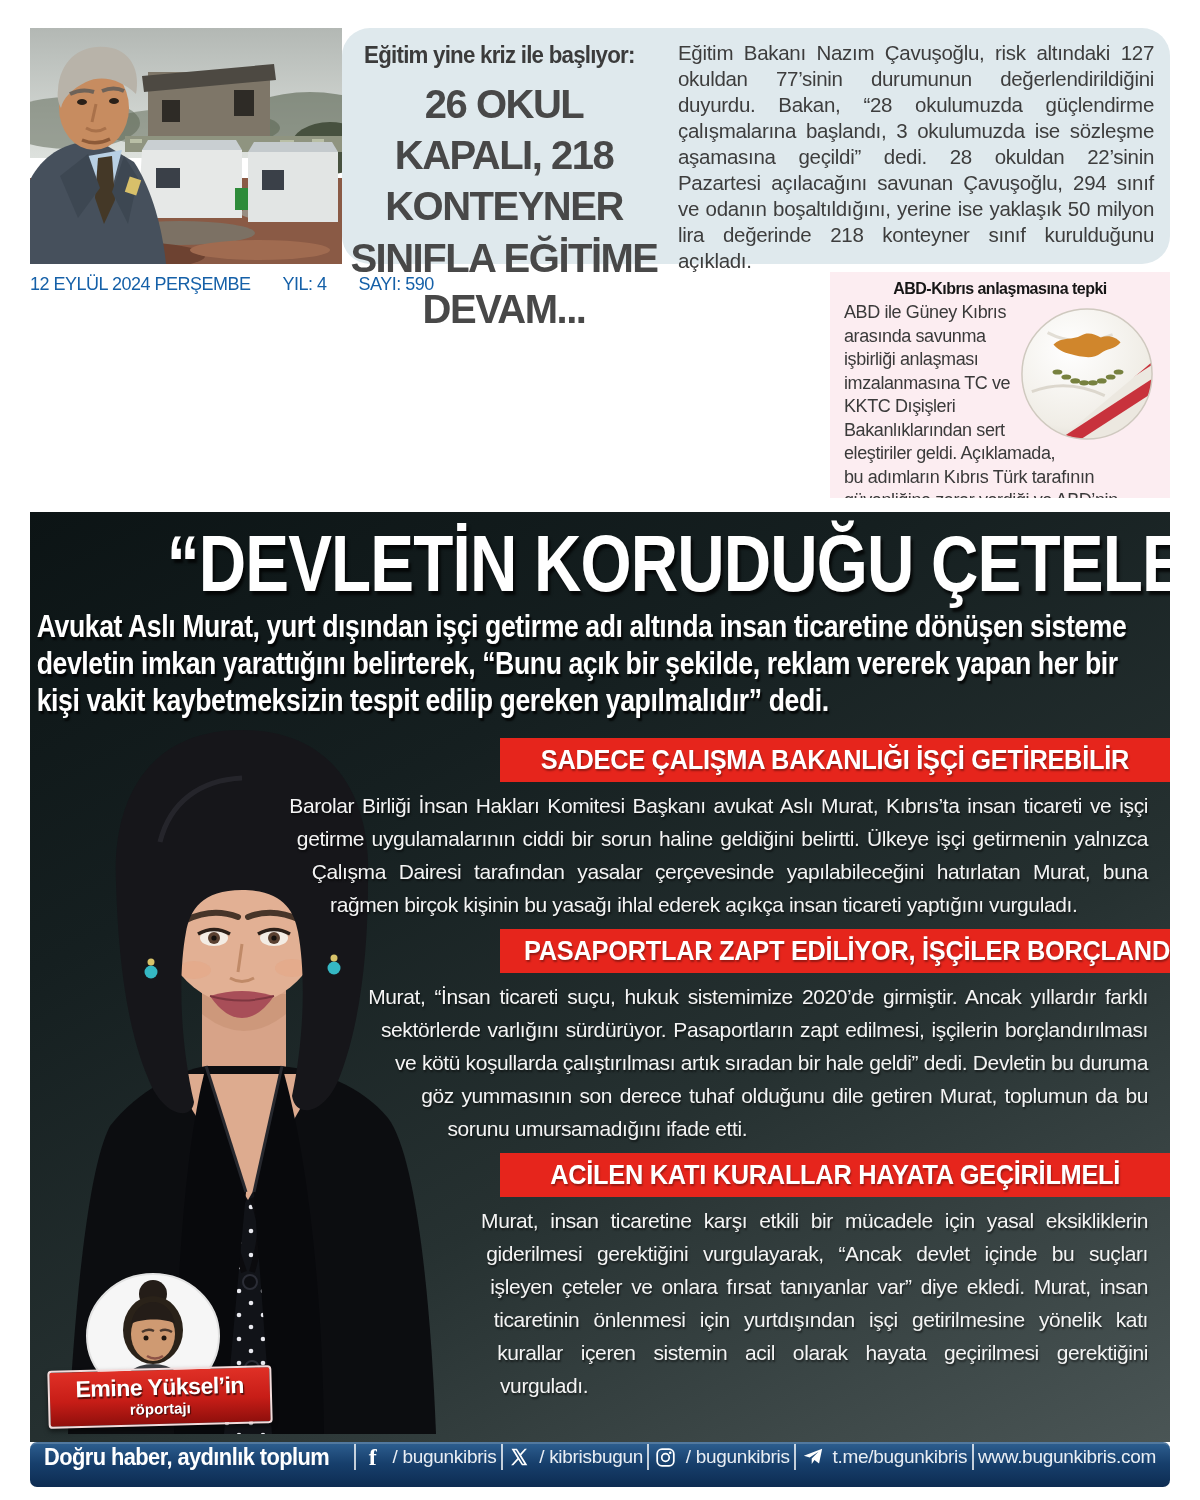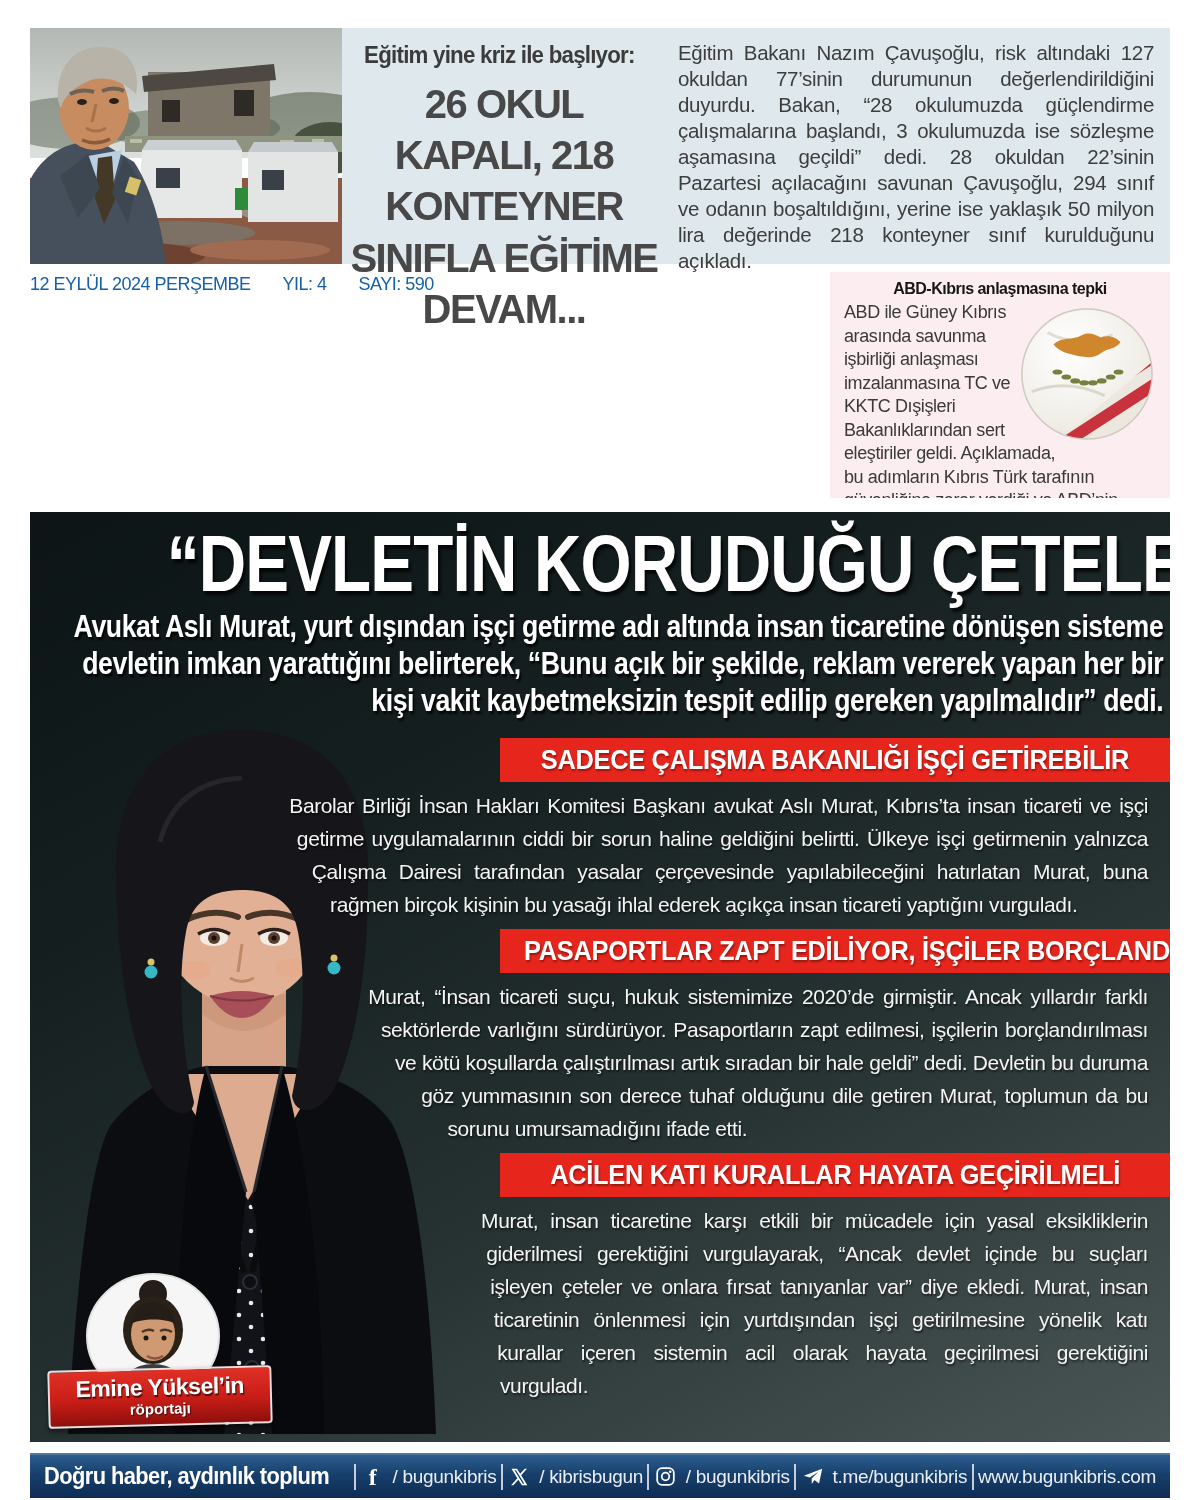--- a/index.html
+++ b/index.html
@@ -6,21 +6,21 @@
   html,body { background:#e8e8e8; }
   body { font-family:"Liberation Sans", sans-serif; }
   .page {
     width:1200px; height:1500px; background:#ffffff; margin:0 auto;
     padding:28px 30px 8px 30px; overflow:hidden; position:relative;
   }
 
   
   .top-row { display:flex; height:236px; }
   .minister-photo { width:312px; height:236px; flex:0 0 312px; overflow:hidden; }
-  .top-panel { flex:1; background:#dfe9ed; display:flex; }
+  .top-panel { flex:1; background:#dfe9ed; display:flex;border-radius:28px; }
   .top-left-col { width:322px; flex:0 0 322px; padding:14px 6px 0 8px; text-align:center; }
   .kicker { font-size:23px; font-weight:bold; color:#3b3b3b; letter-spacing:-0.8px; white-space:nowrap; transform:scaleX(.97); transform-origin:left; }
   .top-headline { margin-top:10px; font-size:40px; font-weight:bold; color:#484848; line-height:1.28; letter-spacing:-1.5px; }
   .top-para { flex:1; padding:12px 16px 0 14px; font-size:20.5px; line-height:26px; color:#3d3d3d; text-align:justify; letter-spacing:-0.3px; }
 
   
   .mid-row { display:flex; margin-top:8px; height:226px; }
   .logo-col { width:780px; flex:0 0 780px; }
   .date-row { display:flex; gap:32px; font-size:18px; color:#1560a8; letter-spacing:-0.5px; font-weight:500; height:24px; align-items:center; }
   .logo-box { position:relative; height:198px; margin-top:2px; }
@@ -44,21 +44,21 @@
 
   
   .dark-block {
     margin-top:14px; height:930px; position:relative; overflow:hidden;
     background:linear-gradient(152deg, #0c1415 0%, #151f20 30%, #263131 62%, #3c4747 85%, #4a5555 100%);
   }
   .main-headline { text-align:center; height:96px; padding-top:8px; }
   .main-headline span { display:inline-block; white-space:nowrap; font-size:80px; font-weight:bold; color:#ffffff;
     letter-spacing:-1px; transform:scaleX(.82); transform-origin:center; line-height:88px;
     text-shadow:3px 4px 3px rgba(0,0,0,.75); }
-  .sub-headline { height:114px; text-align:right; }
+  .sub-headline { height:114px; text-align:left; }
   .sub-headline span { display:block; width:1310px; margin:0 auto 0 -85px; font-size:31px; line-height:37px; font-weight:bold;
     color:#ffffff; letter-spacing:-0.5px; transform:scaleX(.86); transform-origin:center;
     text-shadow:2px 3px 2px rgba(0,0,0,.8); }
   .story-wrap { height:712px; overflow:hidden; position:relative; }
   .photo-float { float:left; width:470px; height:712px;
     shape-outside:polygon(0 0, 224px 0, 258px 148px, 298px 220px, 352px 360px, 430px 458px, 446px 560px, 462px 712px, 0 712px);
     shape-margin:12px; }
   .red-bar { background:#e6251c; height:44px; text-align:center; overflow:hidden; }
   .red-bar span { display:inline-block; font-size:27px; font-weight:bold; color:#ffffff; line-height:44px;
     letter-spacing:-0.3px; transform:scaleX(.94); white-space:nowrap; text-shadow:1px 2px 2px rgba(0,0,0,.35); }
@@ -73,23 +73,23 @@
   .reporter-oval { position:absolute; left:36px; top:0; width:138px; height:128px; }
   .ribbon { position:absolute; left:0; bottom:4px; width:224px; height:58px;
     background:linear-gradient(180deg,#e03026 0%, #c71d17 55%, #8f0f0c 100%);
     border:2px solid #f2dcdc; border-radius:4px; transform:rotate(-1.5deg);
     box-shadow:0 3px 5px rgba(0,0,0,.5); text-align:center; padding-top:4px; }
   .ribbon .name { font-size:23px; font-weight:bold; color:#ffffff; letter-spacing:-0.5px; line-height:26px;
     text-shadow:1px 2px 1px rgba(0,0,0,.6); }
   .ribbon .role { font-size:15px; font-weight:bold; color:#ffffff; line-height:17px; text-shadow:1px 1px 1px rgba(0,0,0,.6); }
 
   
-  .footer-bar { margin-top:11px; height:45px; border-top:2px solid #52799f;
+  .footer-bar { height:45px; border-top:2px solid #52799f;
     background:linear-gradient(180deg,#2c5d8e 0%, #173f6c 45%, #0d2c52 100%);
-    display:flex; align-items:center; padding:0 14px; color:#ffffff; }
+    display:flex; align-items:flex-start; padding:0 14px; color:#ffffff;border-radius:7px; }
   .footer-slogan { font-size:23px; font-weight:bold; letter-spacing:-0.6px; white-space:nowrap; transform:scaleX(.95); transform-origin:left; }
   .footer-items { flex:1; display:flex; align-items:center; justify-content:space-between; margin-left:10px; }
   .f-sep { width:2px; height:26px; background:rgba(255,255,255,.75); }
   .f-item { display:flex; align-items:center; gap:8px; font-size:19px; color:#e9eef4; letter-spacing:-0.3px; white-space:nowrap; }
   .f-icon { display:inline-flex; width:24px; height:24px; align-items:center; justify-content:center; }
   .fb-glyph { font-family:"Liberation Serif",serif; font-weight:bold; font-size:24px; line-height:24px; color:#fff; }
 </style>
 </head>
 <body>
 

